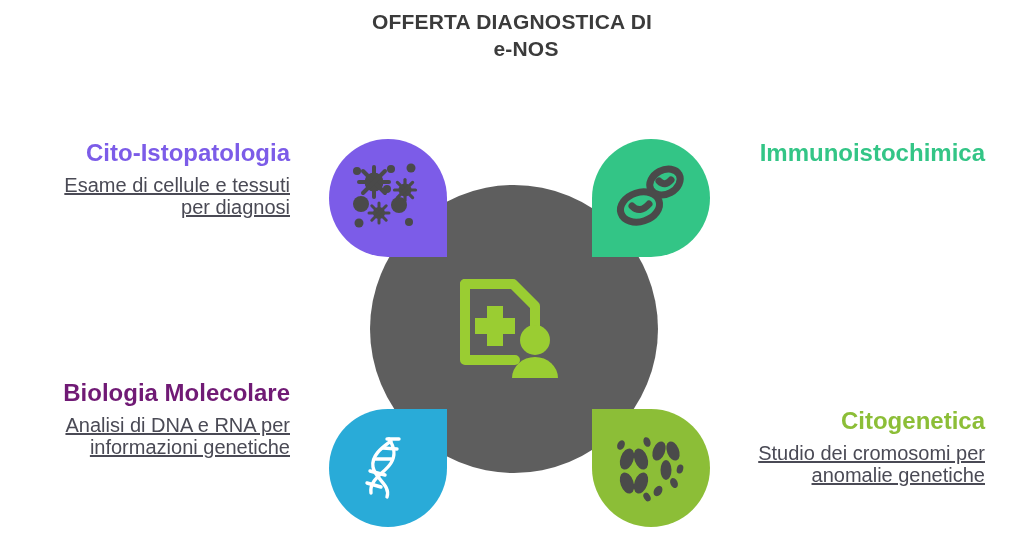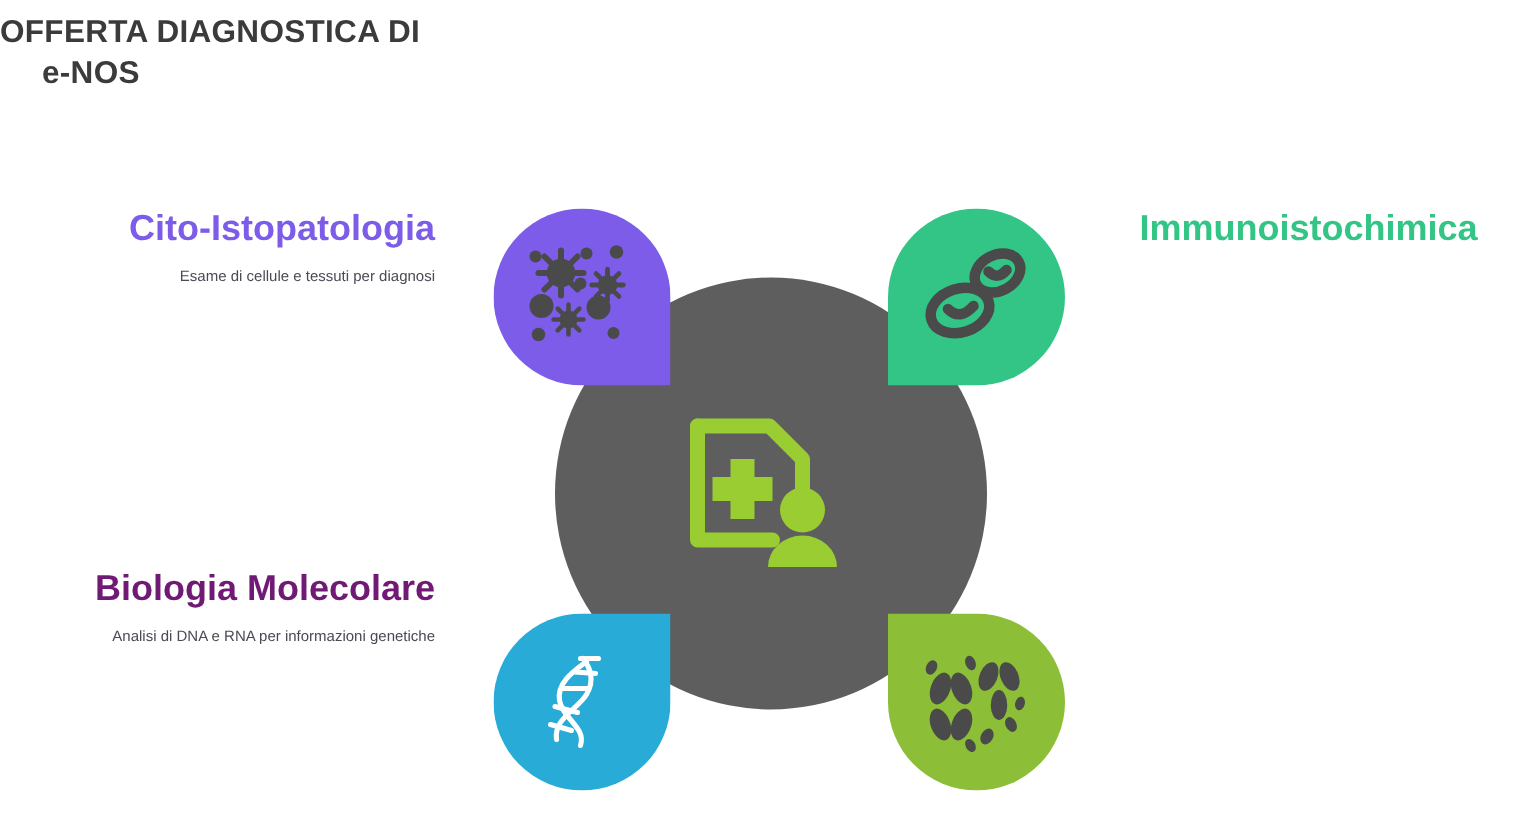--- a/index.html
+++ b/index.html
@@ -19,21 +19,21 @@
     position: absolute;
     inset: 0;
   }
 
   
   #title {
     position: absolute;
     top: 8px;
     left: 0;
     width: 1024px;
-    text-align: left;
+    text-align: center;
     font-size: 21px;
     font-weight: bold;
     line-height: 27px;
     color: #3b3b3b;
     letter-spacing: 0.2px;
   }
   #title .line2 { display: block; margin-left: 28px; }
 
   
   #center-circle {
@@ -80,23 +80,24 @@
     position: absolute;
     width: 240px;
   }
   .label-block .heading {
     font-size: 24px;
     font-weight: bold;
     line-height: 25px;
     margin-bottom: 9px;
   }
   .label-block .desc {
-    font-size: 10px;
+    font-size: 20px;
     line-height: 22px;
     color: #4a4a55;
+    text-decoration: underline;
   }
 
   .align-right { text-align: right; }
   .align-left  { text-align: right; }
 
   #block-cito     { left: 50px;  top: 140px; }
   #block-immuno   { left: 745px; top: 140px; }
   #block-biologia { left: 50px;  top: 380px; }
   #block-citogen  { left: 745px; top: 408px; }
 </style>
@@ -234,14 +235,18 @@
 
   <div class="label-block align-left" id="block-immuno">
     <div class="heading" style="color:#33C586">Immunoistochimica</div>
   </div>
 
   <div class="label-block align-right" id="block-biologia">
     <div class="heading" style="color:#701a75">Biologia Molecolare</div>
     <div class="desc">Analisi di DNA e RNA per informazioni genetiche</div>
   </div>
 
+  <div class="label-block align-left" id="block-citogen">
+    <div class="heading" style="color:#8CBE37">Citogenetica</div>
+    <div class="desc">Studio dei cromosomi per anomalie genetiche</div>
+  </div>
 
 </div>
 
 </body></html>

